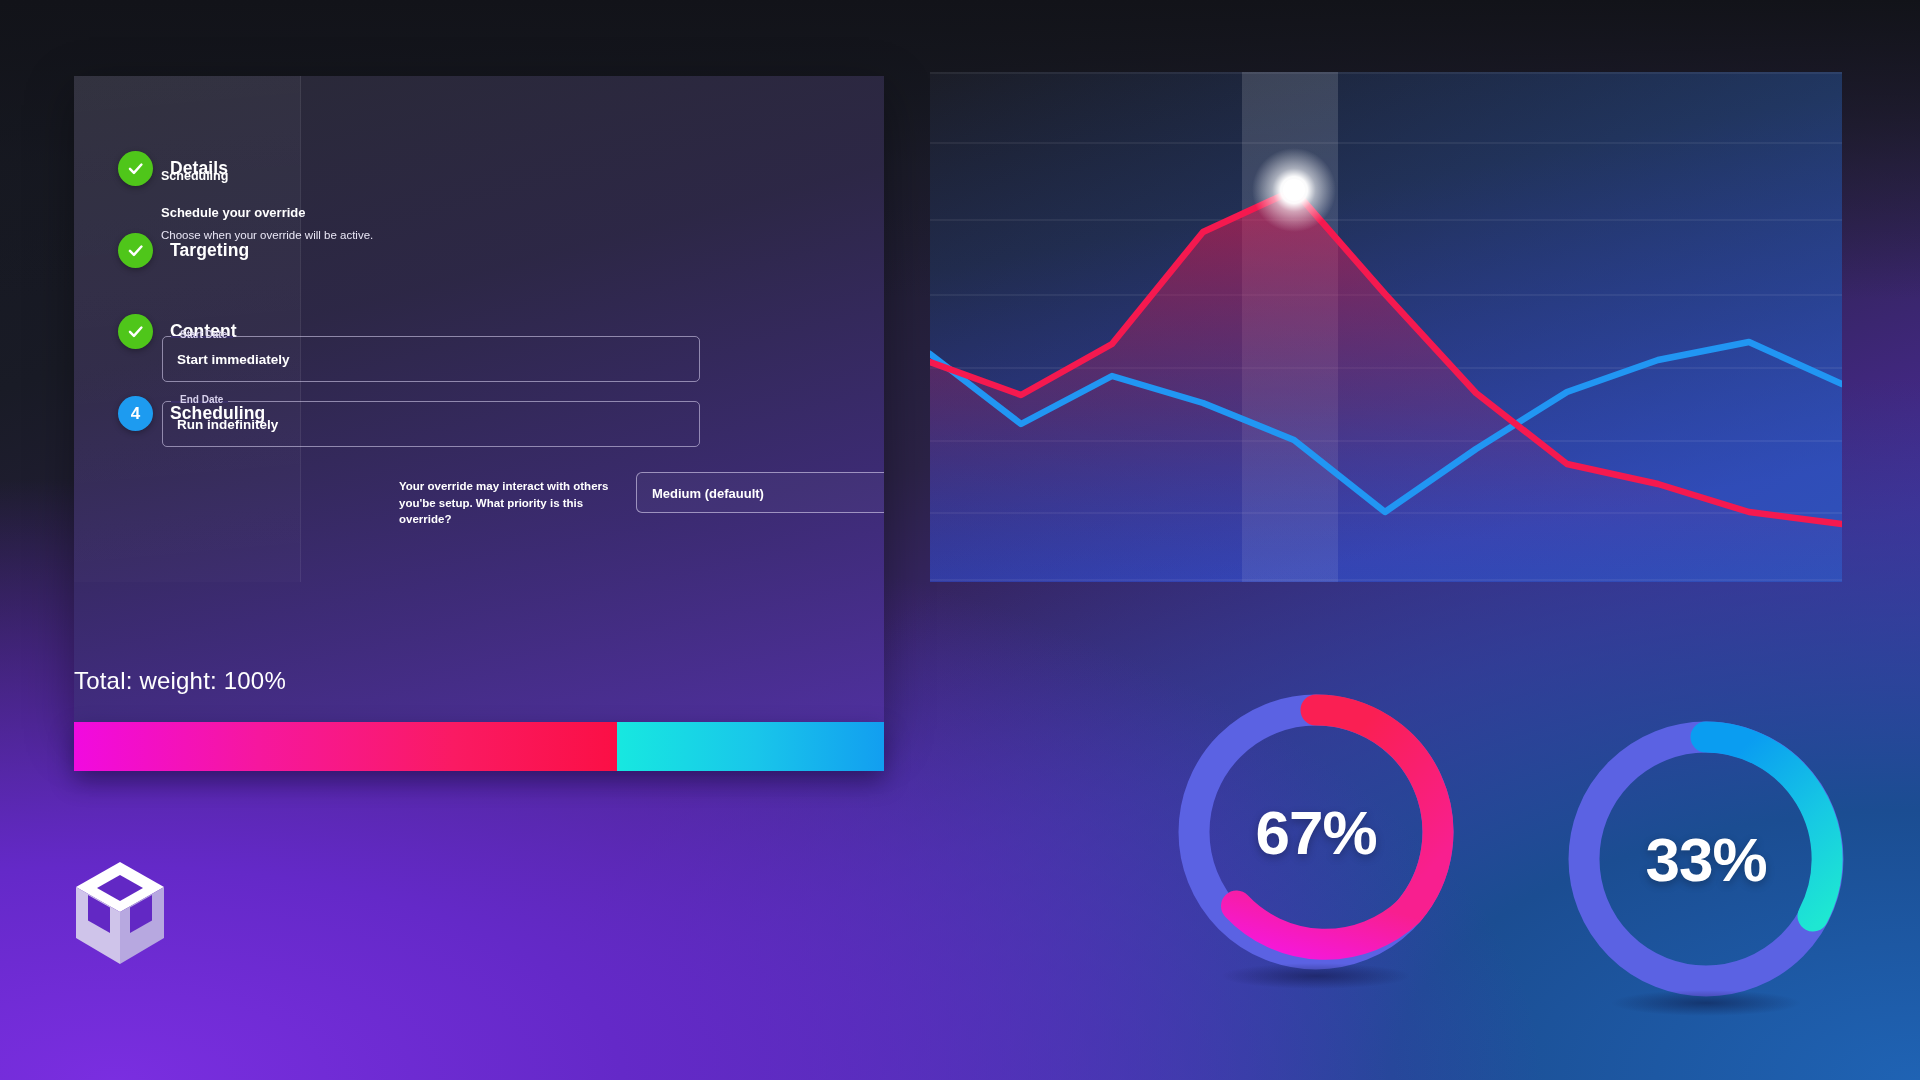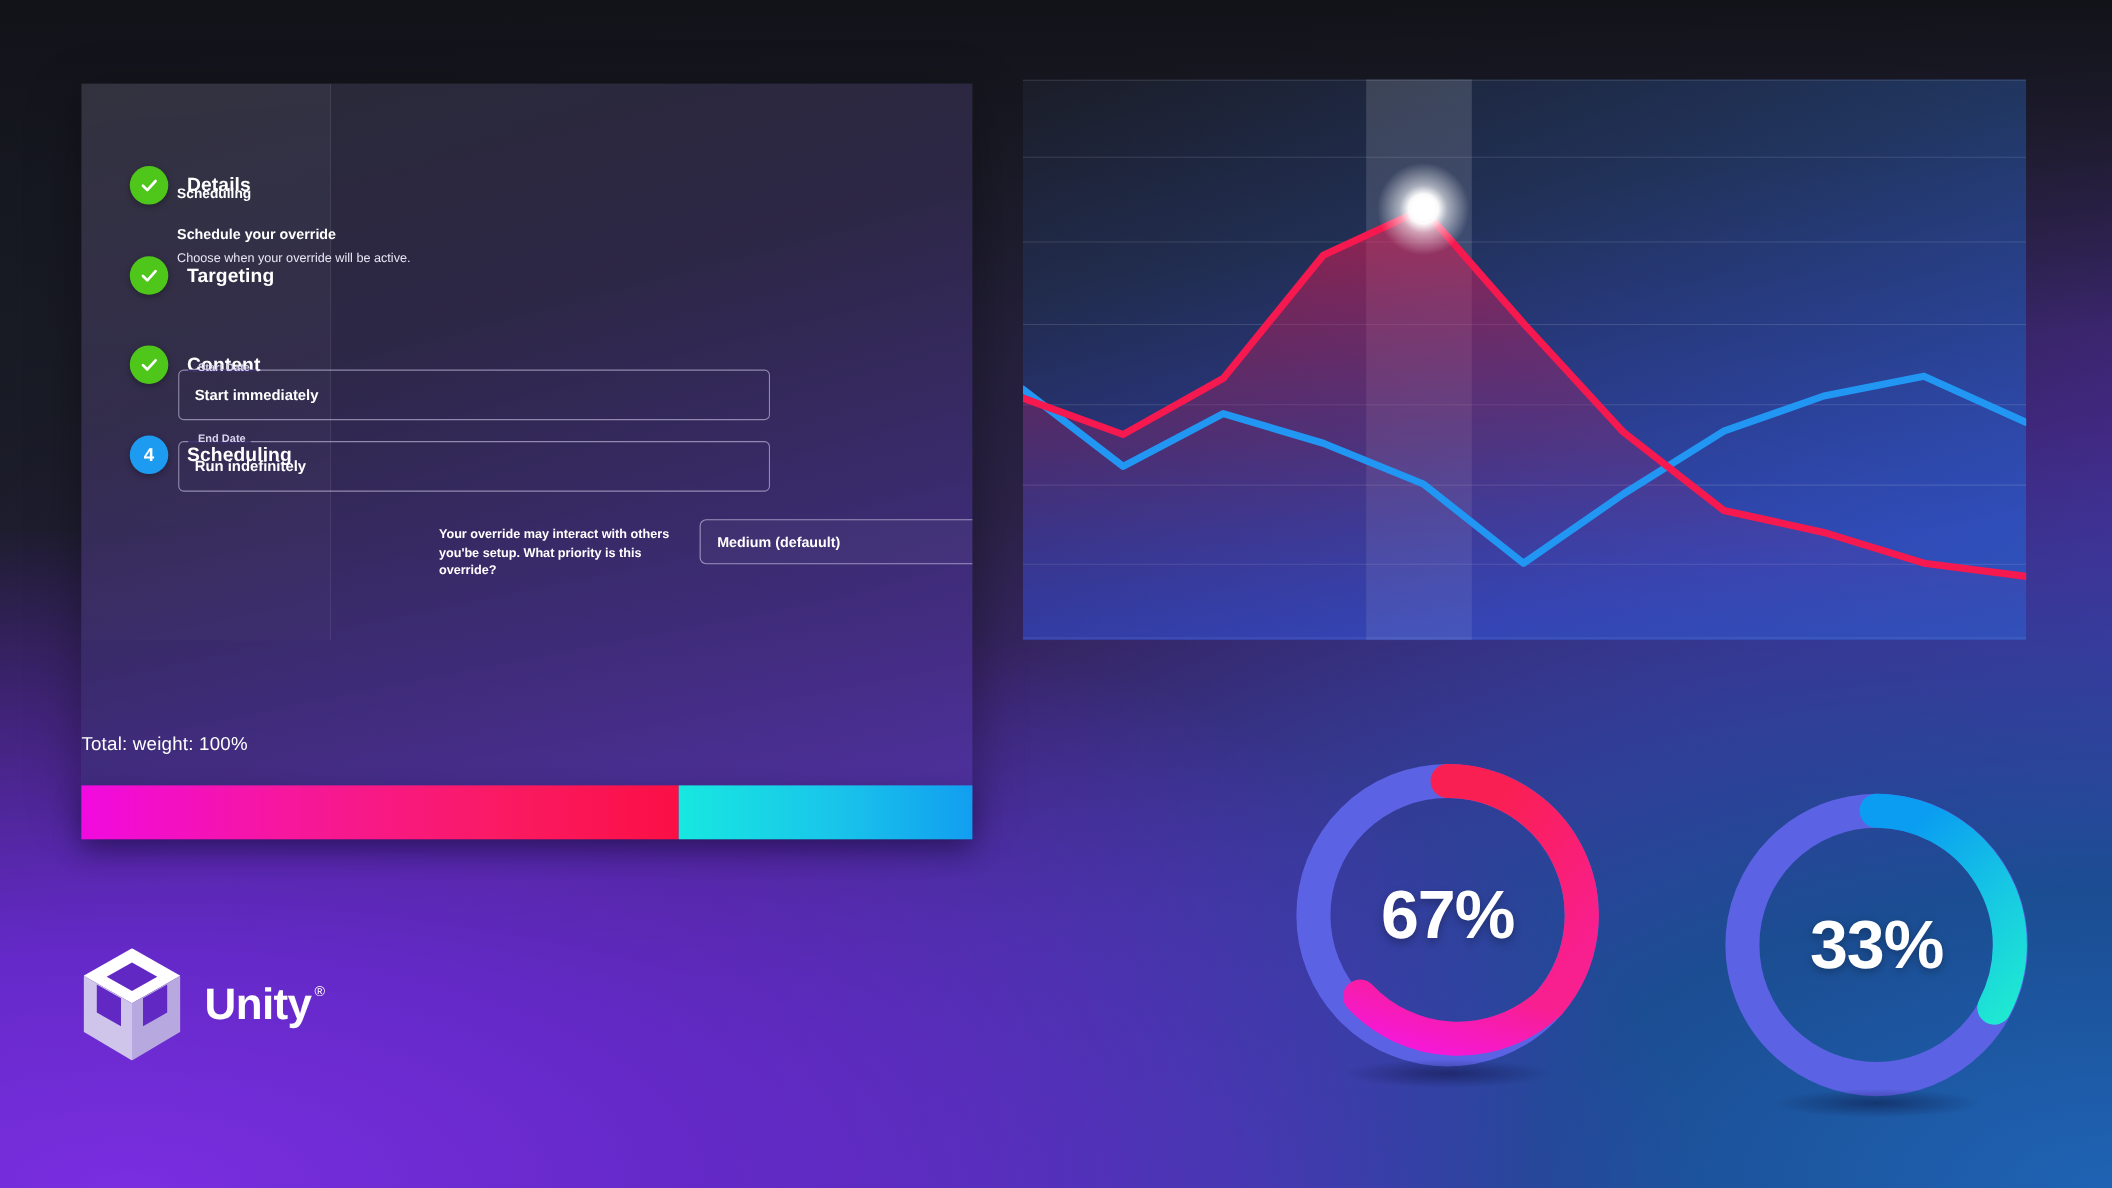--- a/index.html
+++ b/index.html
@@ -57,21 +57,21 @@
     background:rgba(255,255,255,.035);}
   #priority-select-value{position:absolute;left:15px;top:50%;transform:translateY(-50%);
     color:#fff;font-size:13px;font-weight:bold;}
 
   
   #chart-panel{position:absolute;left:930px;top:72px;width:912px;height:510px;}
   #chart-svg{display:block;width:912px;height:510px;}
 
   
   #weight-block{position:absolute;left:74px;top:667px;width:810px;}
-  #weight-label{color:#fff;font-size:17px;letter-spacing:.2px;}
+  #weight-label{color:#fff;font-size:24px;letter-spacing:.2px;}
   #weight-bar{position:relative;margin-top:27px;width:810px;height:49px;display:flex;
     box-shadow:0 10px 24px rgba(10,5,40,.45);}
   #weight-seg-a{background:linear-gradient(90deg,#f10ae0 0%,#f6179e 34%,#fa1a63 70%,#fb0f45 100%);}
   #weight-seg-b{background:linear-gradient(90deg,#17e8e0 0%,#19c6ea 52%,#129ef0 100%);}
 
   
   #unity-logo{position:absolute;left:76px;top:862px;display:flex;align-items:center;gap:22px;}
   #unity-wordmark{display:flex;flex-direction:column;justify-content:center;}
   #unity-name-row{display:flex;align-items:flex-start;}
   #unity-name{color:#fff;font-size:40px;font-weight:bold;line-height:42px;letter-spacing:-.6px;}
@@ -232,24 +232,20 @@
   <svg width="88" height="102" viewBox="0 0 88 102">
     <polygon points="44,0 88,25 44,50 0,25" fill="#ffffff"></polygon>
     <polygon points="0,25 44,50 44,102 0,76" fill="#cfc4ea"></polygon>
     <polygon points="88,25 88,76 44,102 44,50" fill="#b7a8e0"></polygon>
     <polygon points="44,14 66,26.5 44,39 22,26.5" fill="#6b2fd0" fill-opacity="0"></polygon>
     <path d="M44,13 L67,26 L44,39 L21,26 Z" fill="#6228c4"></path>
     <path d="M12,33 L34,45.5 L34,71 L12,58.5 Z" fill="#6228c4"></path>
     <path d="M76,33 L76,58.5 L54,71 L54,45.5 Z" fill="#6228c4"></path>
   </svg>
   <div id="unity-wordmark">
-    <div id="unity-name-row">
-      <span id="unity-name">Unity</span>
-      <span id="unity-reg">®</span>
-    </div>
   </div>
 </div>
 
 <div id="donut-a" class="donut">
   <div class="donut-shadow"></div>
   <svg width="300" height="300" viewBox="0 0 300 300">
     <defs>
       <linearGradient id="arcA1" x1="0.5" y1="0" x2="1" y2="0.75">
         <stop offset="0%" stop-color="#fa1f53"></stop>
           <stop offset="100%" stop-color="#f81f8f"></stop>

